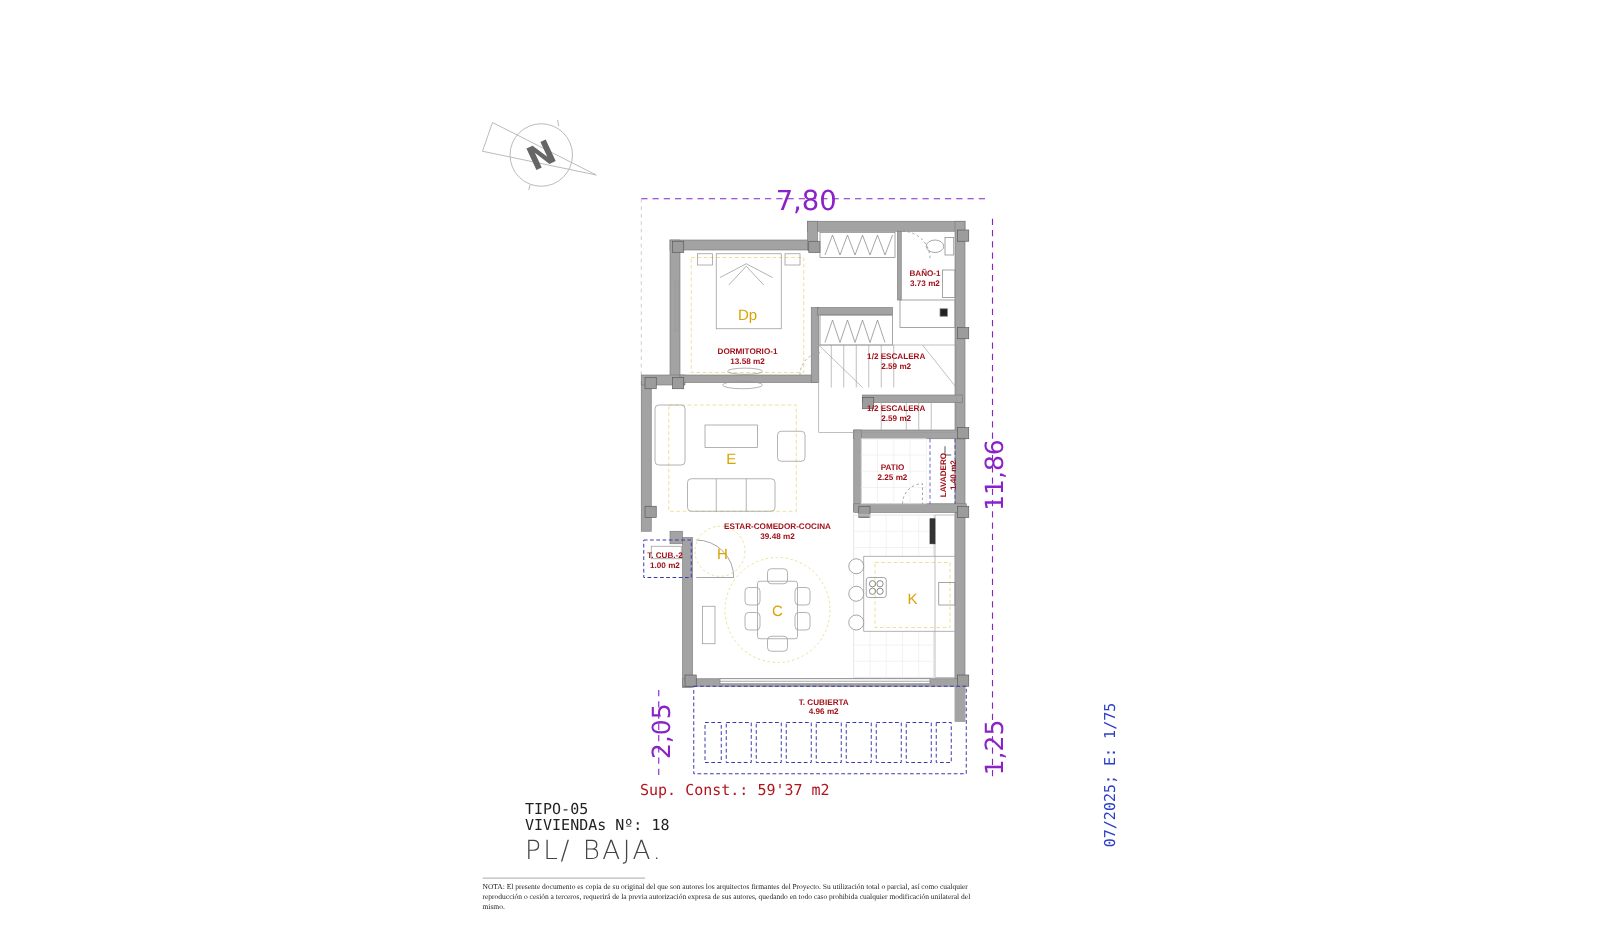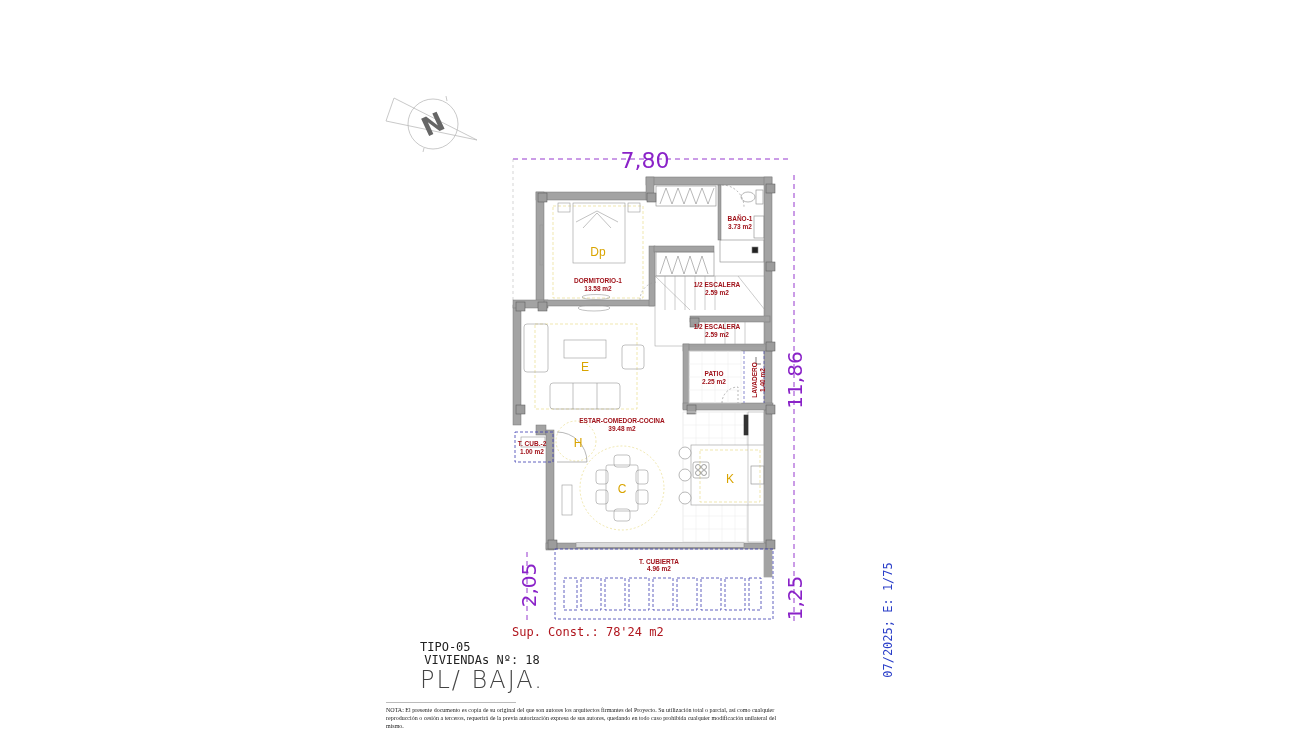--- a/index.html
+++ b/index.html
@@ -4,21 +4,21 @@
 <style>
   html, body { margin:0; padding:0; background:#ffffff; }
   body { width:1290px; height:755px; position:relative; overflow:hidden; font-family:"Liberation Sans", sans-serif; }
   #plan { position:absolute; left:0; top:0; }
   .room-label { font-family:"Liberation Sans", sans-serif; font-size:6.5px; fill:#a0121a; text-anchor:middle; font-weight:bold; }
   .zone-letter { font-family:"Liberation Sans", sans-serif; font-size:12px; fill:#d9a400; text-anchor:middle; }
   .dim-text { font-family:"DejaVu Sans", sans-serif; fill:#8a22c8; }
   .title-block { position:absolute; left:388px; top:641px; color:#222; font-family:"DejaVu Sans Mono", monospace;margin-left:32px; }
   .tipo { font-size:12px; line-height:13px; }
   .viv { font-size:12px; line-height:13px;text-align:center; }
-  .planta { font-family:"DejaVu Sans", sans-serif; font-size:24px; letter-spacing:2px; line-height:26px; color:#444; font-weight:300; }
+  .planta { font-family:"DejaVu Sans", sans-serif; font-size:21px; letter-spacing:2px; line-height:26px; color:#444; font-weight:300; }
   .sup { position:absolute; left:512px; top:625px; color:#b0161e; font-family:"DejaVu Sans Mono", monospace; font-size:12px; }
   .nota { position:absolute; left:386px; top:706px; width:400px; font-family:"Liberation Serif", serif; font-size:6px; line-height:8px; color:#222; }
   .nota-rule { position:absolute; left:386px; top:702px; width:130px; border-top:1px solid #bbb; }
   .date-scale { position:absolute; left:888px; top:620px; transform:translate(-50%,-50%) rotate(-90deg); color:#2a3ec8; font-family:"DejaVu Sans Mono", monospace; font-size:12px; white-space:nowrap; }
 </style>
 </head>
 <body>
 
 <svg id="plan" width="1290" height="755" viewBox="0 0 1290 755" xmlns="http://www.w3.org/2000/svg">
 
@@ -252,21 +252,21 @@
     <text class="room-label" x="765" y="380" transform="rotate(-90 765 380)">1.40 m2</text>
     <text class="room-label" x="622" y="423">ESTAR-COMEDOR-COCINA</text>
     <text class="room-label" x="622" y="431">39.48 m2</text>
     <text class="room-label" x="532" y="446">T. CUB.-2</text>
     <text class="room-label" x="532" y="454">1.00 m2</text>
     <text class="room-label" x="659" y="564">T. CUBIERTA</text>
     <text class="room-label" x="659" y="571">4.96 m2</text>
   </g>
 </svg>
 
-<div class="sup">Sup. Const.: 78'24 m2</div>
+<div class="sup">Sup. Const.: 59'37 m2</div>
 
 <div class="title-block">
   <div class="tipo">TIPO-05</div>
   <div class="viv">VIVIENDAs Nº: 18</div>
   <div class="planta">PL/ BAJA.</div>
 </div>
 
 <div class="nota-rule"></div>
 <div class="nota">NOTA: El presente documento es copia de su original del que son autores los arquitectos firmantes del Proyecto. Su utilización total o parcial, así como cualquier reproducción o cesión a terceros, requerirá de la previa autorización expresa de sus autores, quedando en todo caso prohibida cualquier modificación unilateral del mismo.</div>
 

